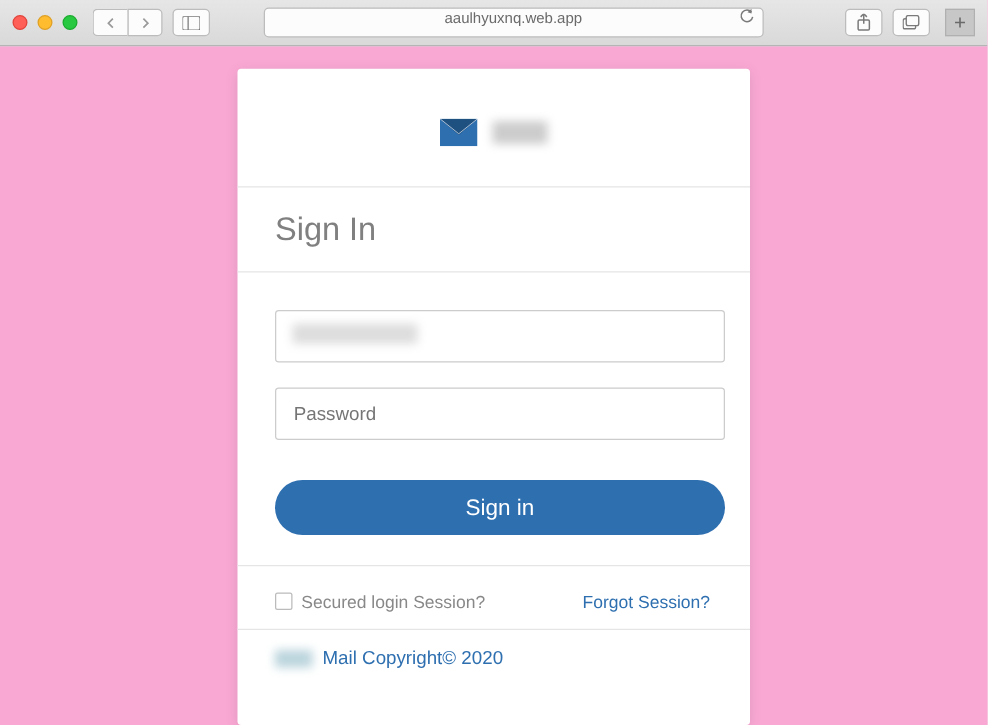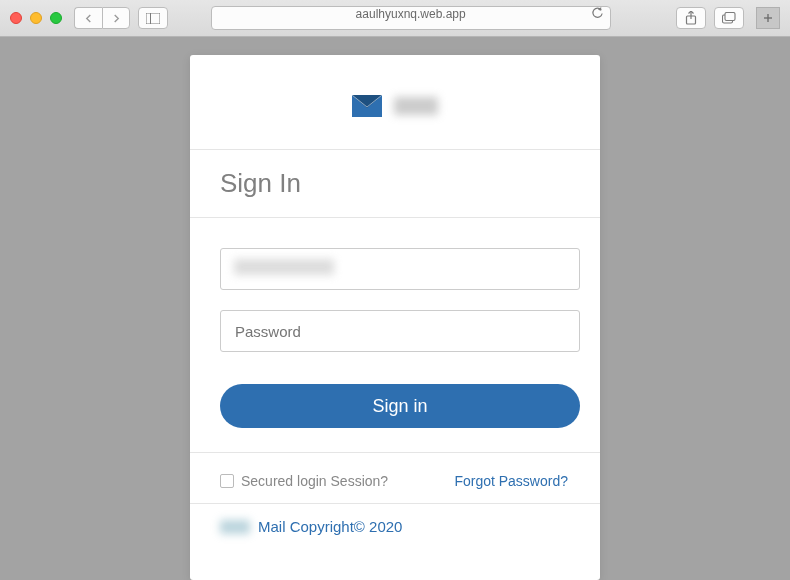--- a/index.html
+++ b/index.html
@@ -122,21 +122,21 @@
       width: 24px; height: 22px;
       background: #c7c7c7;
       border: 1px solid #b0b0b0;
       display: flex; align-items: center; justify-content: center;
       color: #666;
       margin-left: 4px;
     }
     
     .content {
       height: 543px;
-      background: #a3a3a3;
+      background: #f9a8d4;
       display: flex;
       justify-content: center;
       padding-top: 18px;
       position: relative;
       z-index: 1;
     }
     .login-card {
       width: 410px;
       background: #fff;
       box-shadow: 0 2px 10px rgba(0,0,0,0.1);
@@ -336,20 +336,20 @@
         <div class="blur-text"></div>
       </div>
       <input class="input-field" type="password" placeholder="Password" style="">
       <button class="signin-btn">Sign in</button>
     </div>
     <div class="form-footer">
       <div class="checkbox-wrap">
         <div class="checkbox"></div>
         <span>Secured login Session?</span>
       </div>
-      <a href="#" class="forgot-link">Forgot Password?</a>
+      <a href="#" class="forgot-link">Forgot Session?</a>
     </div>
     <div class="copyright">
       <span class="copyright-blur"></span>
       <span>Mail Copyright© 2020</span>
     </div>
   </div>
 </div>
 
 </body></html>

